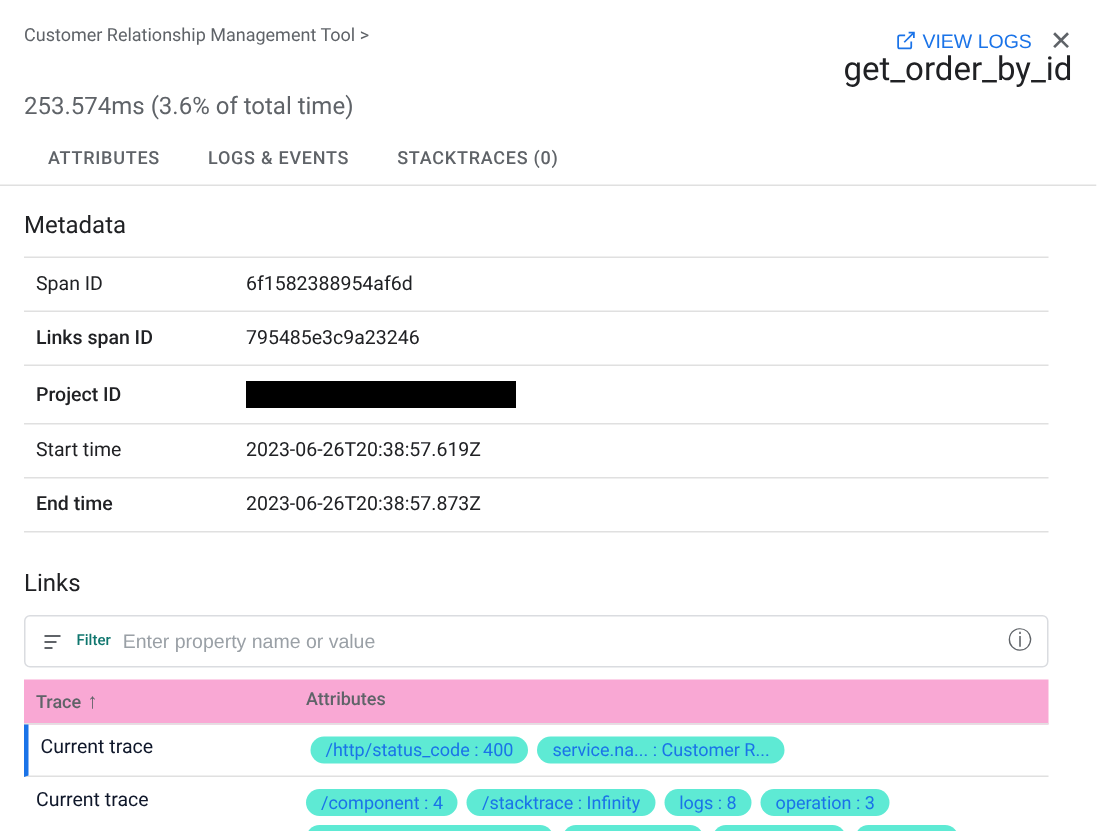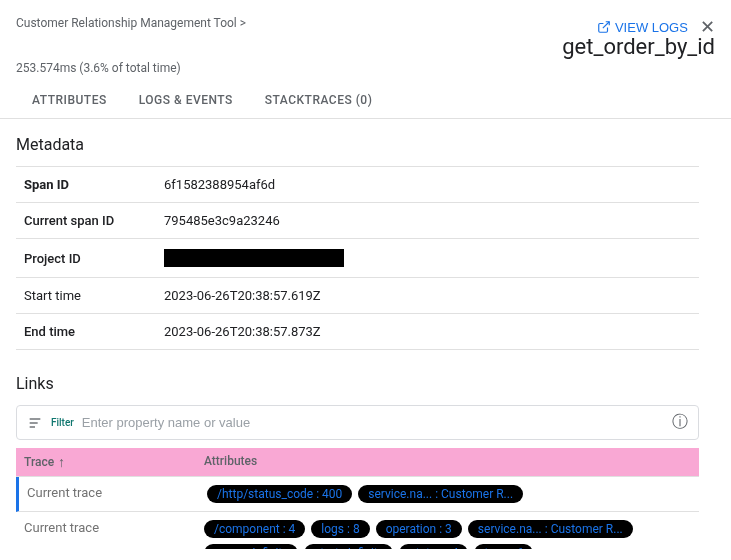--- a/index.html
+++ b/index.html
@@ -22,21 +22,21 @@
       margin-bottom: 4px;
     }
     .title {
       font-size: 22px;
       font-weight: 400;
       color: #202124;
       margin-bottom: 2px;
       text-align: right;
     }
     .subtitle {
-      font-size: 12px;
+      font-size: 16px;
       color: #5f6368;
       margin-bottom: 8px;
     }
     .header-actions {
       position: absolute;
       top: 16px;
       right: 16px;
       display: flex;
       align-items: center;
       gap: 12px;
@@ -194,33 +194,33 @@
       display: flex;
       padding: 8px 8px;
       border-bottom: 1px solid #e0e0e0;
       align-items: flex-start;
     }
     .link-trace {
       width: 180px;
       flex-shrink: 0;
     }
     .link-trace a {
-      color: #737373;
+      color: #0f172a;
       text-decoration: none;
       font-size: 13px;
       margin-top: 33px;
     }
     .link-attrs {
       display: flex;
       flex-wrap: wrap;
       gap: 6px;
       flex: 1;
     }
     .attr-chip {
-      background: #000000;
+      background: #5eead4;
       color: #1a73e8;
       border-radius: 12px;
       padding: 2px 10px;
       font-size: 12px;
       white-space: nowrap;
     }
   </style>
 </head>
 <body>
 
@@ -247,25 +247,25 @@
   <div class="tab">ATTRIBUTES</div>
   <div class="tab">LOGS &amp; EVENTS</div>
   <div class="tab">STACKTRACES (0)</div>
 </div>
 
 <div class="content">
   <div class="section-title">Metadata</div>
   <table class="metadata-table">
     <tbody id="metadata-rows">
         <tr>
-          <td style="font-weight: 700; margin-top: 29px;">Span ID</td>
+          <td style="font-weight: 400; margin-top: 29px;">Span ID</td>
           <td>6f1582388954af6d</td>
         </tr>
         <tr>
-          <td style="font-weight: 500;">Current span ID</td>
+          <td style="font-weight: 500;">Links span ID</td>
           <td>795485e3c9a23246</td>
         </tr>
         <tr>
           <td style="font-weight: 500;">Project ID</td>
           <td><span class="redacted-block"></span></td>
         </tr>
         <tr>
           <td style="font-weight: 400;">Start time</td>
           <td>2023-06-26T20:38:57.619Z</td>
         </tr>
@@ -302,20 +302,21 @@
           <div class="link-trace"><a href="#">Current trace</a></div>
           <div class="link-attrs">
             <span class="attr-chip">/http/status_code : 400</span>
             <span class="attr-chip">service.na... : Customer R...</span>
           </div>
         </div>
         <div class="link-row">
           <div class="link-trace"><a href="#">Current trace</a></div>
           <div class="link-attrs">
             <span class="attr-chip">/component : 4</span>
+            <span class="attr-chip">/stacktrace : Infinity</span>
             <span class="attr-chip">logs : 8</span>
             <span class="attr-chip">operation : 3</span>
             <span class="attr-chip">service.na... : Customer R...</span>
             <span class="attr-chip">span : -Infinity</span>
             <span class="attr-chip">start : Infinity</span>
             <span class="attr-chip">status : 4</span>
             <span class="attr-chip">tags : 6</span>
           </div>
         </div>
       </div>

